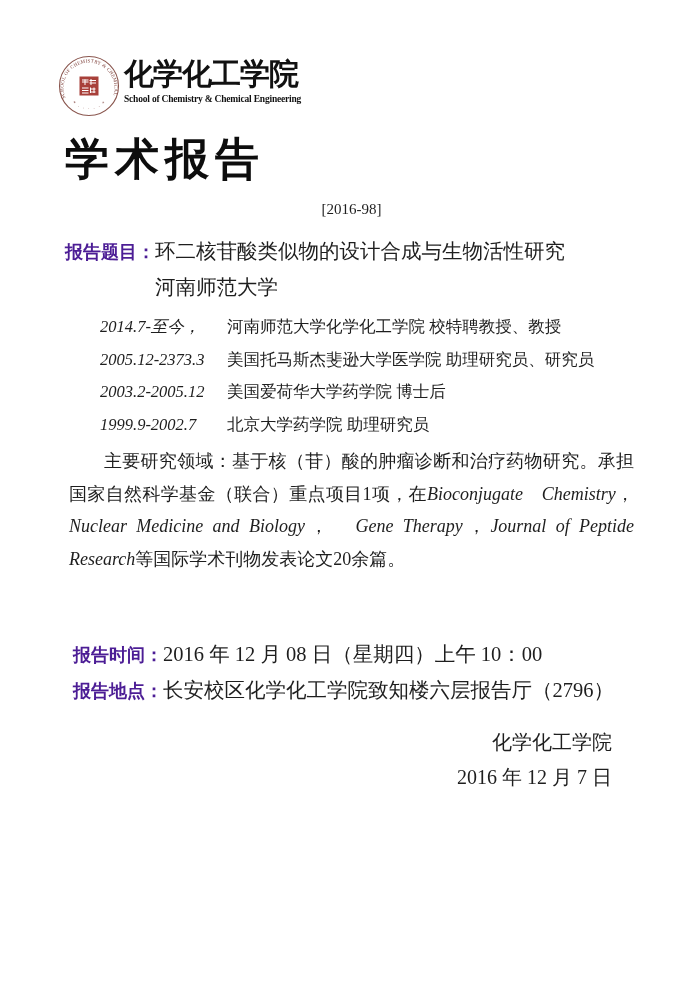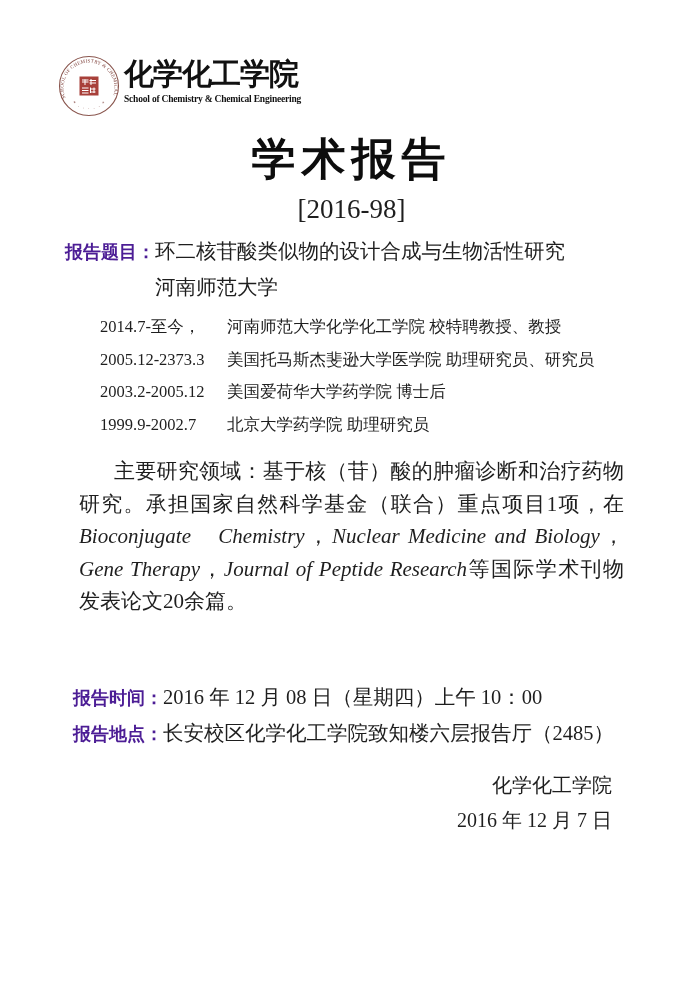--- a/index.html
+++ b/index.html
@@ -16,39 +16,39 @@
   .logo-textblock{margin-left:3px;margin-top:2px;}
   .logo-cn{
     font-size:30px;font-weight:bold;letter-spacing:-1px;line-height:36px;
     font-family:"Liberation Serif","DejaVu Serif",serif;color:#111;
   }
   .logo-en{
     font-size:9.5px;font-weight:bold;letter-spacing:-0.2px;margin-top:2px;color:#111;
   }
   
   .doc-title{
-    margin:14px 0 0 0;text-align:center;
+    margin:14px 0 0 0;text-align:left;
     font-size:44px;font-weight:bold;line-height:52px;letter-spacing:6px;
     color:#0d0d0d;
   }
-  .doc-number{text-align:center;font-size:27px;line-height:22px;margin-top:12px;}
+  .doc-number{text-align:center;font-size:15px;line-height:22px;margin-top:12px;}
   
   .fields{margin-top:14px;}
   .row{font-size:20.5px;line-height:35px;white-space:nowrap;}
   .label{font-weight:bold;font-size:18px;color:#4c1d95;}
   .label.sp-speaker{word-spacing:6px;}
   .label.sp-bio{word-spacing:31px;}
   .affiliation{margin-left:90px;}
   
   .timeline{margin-top:6px;}
   .timeline-entry{font-size:16.5px;line-height:32.5px;text-indent:35px;white-space:normal;}
-  .timeline-entry .time{display:inline-block;min-width:127px;text-indent:0;}
+  .timeline-entry .time{display:inline-block;min-width:127px;text-indent:0;font-style:italic;}
   
   .research{
-    margin:14px;font-size:21px;line-height:32.5px;
+    margin:4px;font-size:18px;line-height:32.5px;
     text-align:justify;text-indent:35px;
   }
   .seg.italic{font-style:italic;}
   
   .schedule{margin-top:62px;margin-left:8px;}
   
   .signature{margin-top:16px;text-align:right;padding-right:26px;
     font-size:20px;line-height:35px;}
 </style>
 </head>
@@ -119,21 +119,21 @@
     </div>
   </section>
 
   <p class="research"><span class="seg">主要研究领域：基于核（苷）酸的肿瘤诊断和治疗药物研究。承担国家自然科学基金（联合）重点项目1项，在</span><span class="seg italic">Bioconjugate　Chemistry</span><span class="seg">，</span><span class="seg italic">Nuclear Medicine and Biology</span><span class="seg">，　</span><span class="seg italic">Gene Therapy</span><span class="seg">，</span><span class="seg italic">Journal of Peptide Research</span><span class="seg">等国际学术刊物发表论文20余篇。</span></p>
 
   <section class="schedule">
     <div class="row">
       <span class="label">报告时间：</span><span>2016 年 12 月 08 日（星期四）上午 10：00</span>
     </div>
     <div class="row">
-      <span class="label">报告地点：</span><span>长安校区化学化工学院致知楼六层报告厅（2485）</span>
+      <span class="label">报告地点：</span><span>长安校区化学化工学院致知楼六层报告厅（2796）</span>
     </div>
   </section>
 
   <footer class="signature">
     <div>化学化工学院</div>
     <div>2016 年 12 月 7 日</div>
   </footer>
 
 </div>
 

